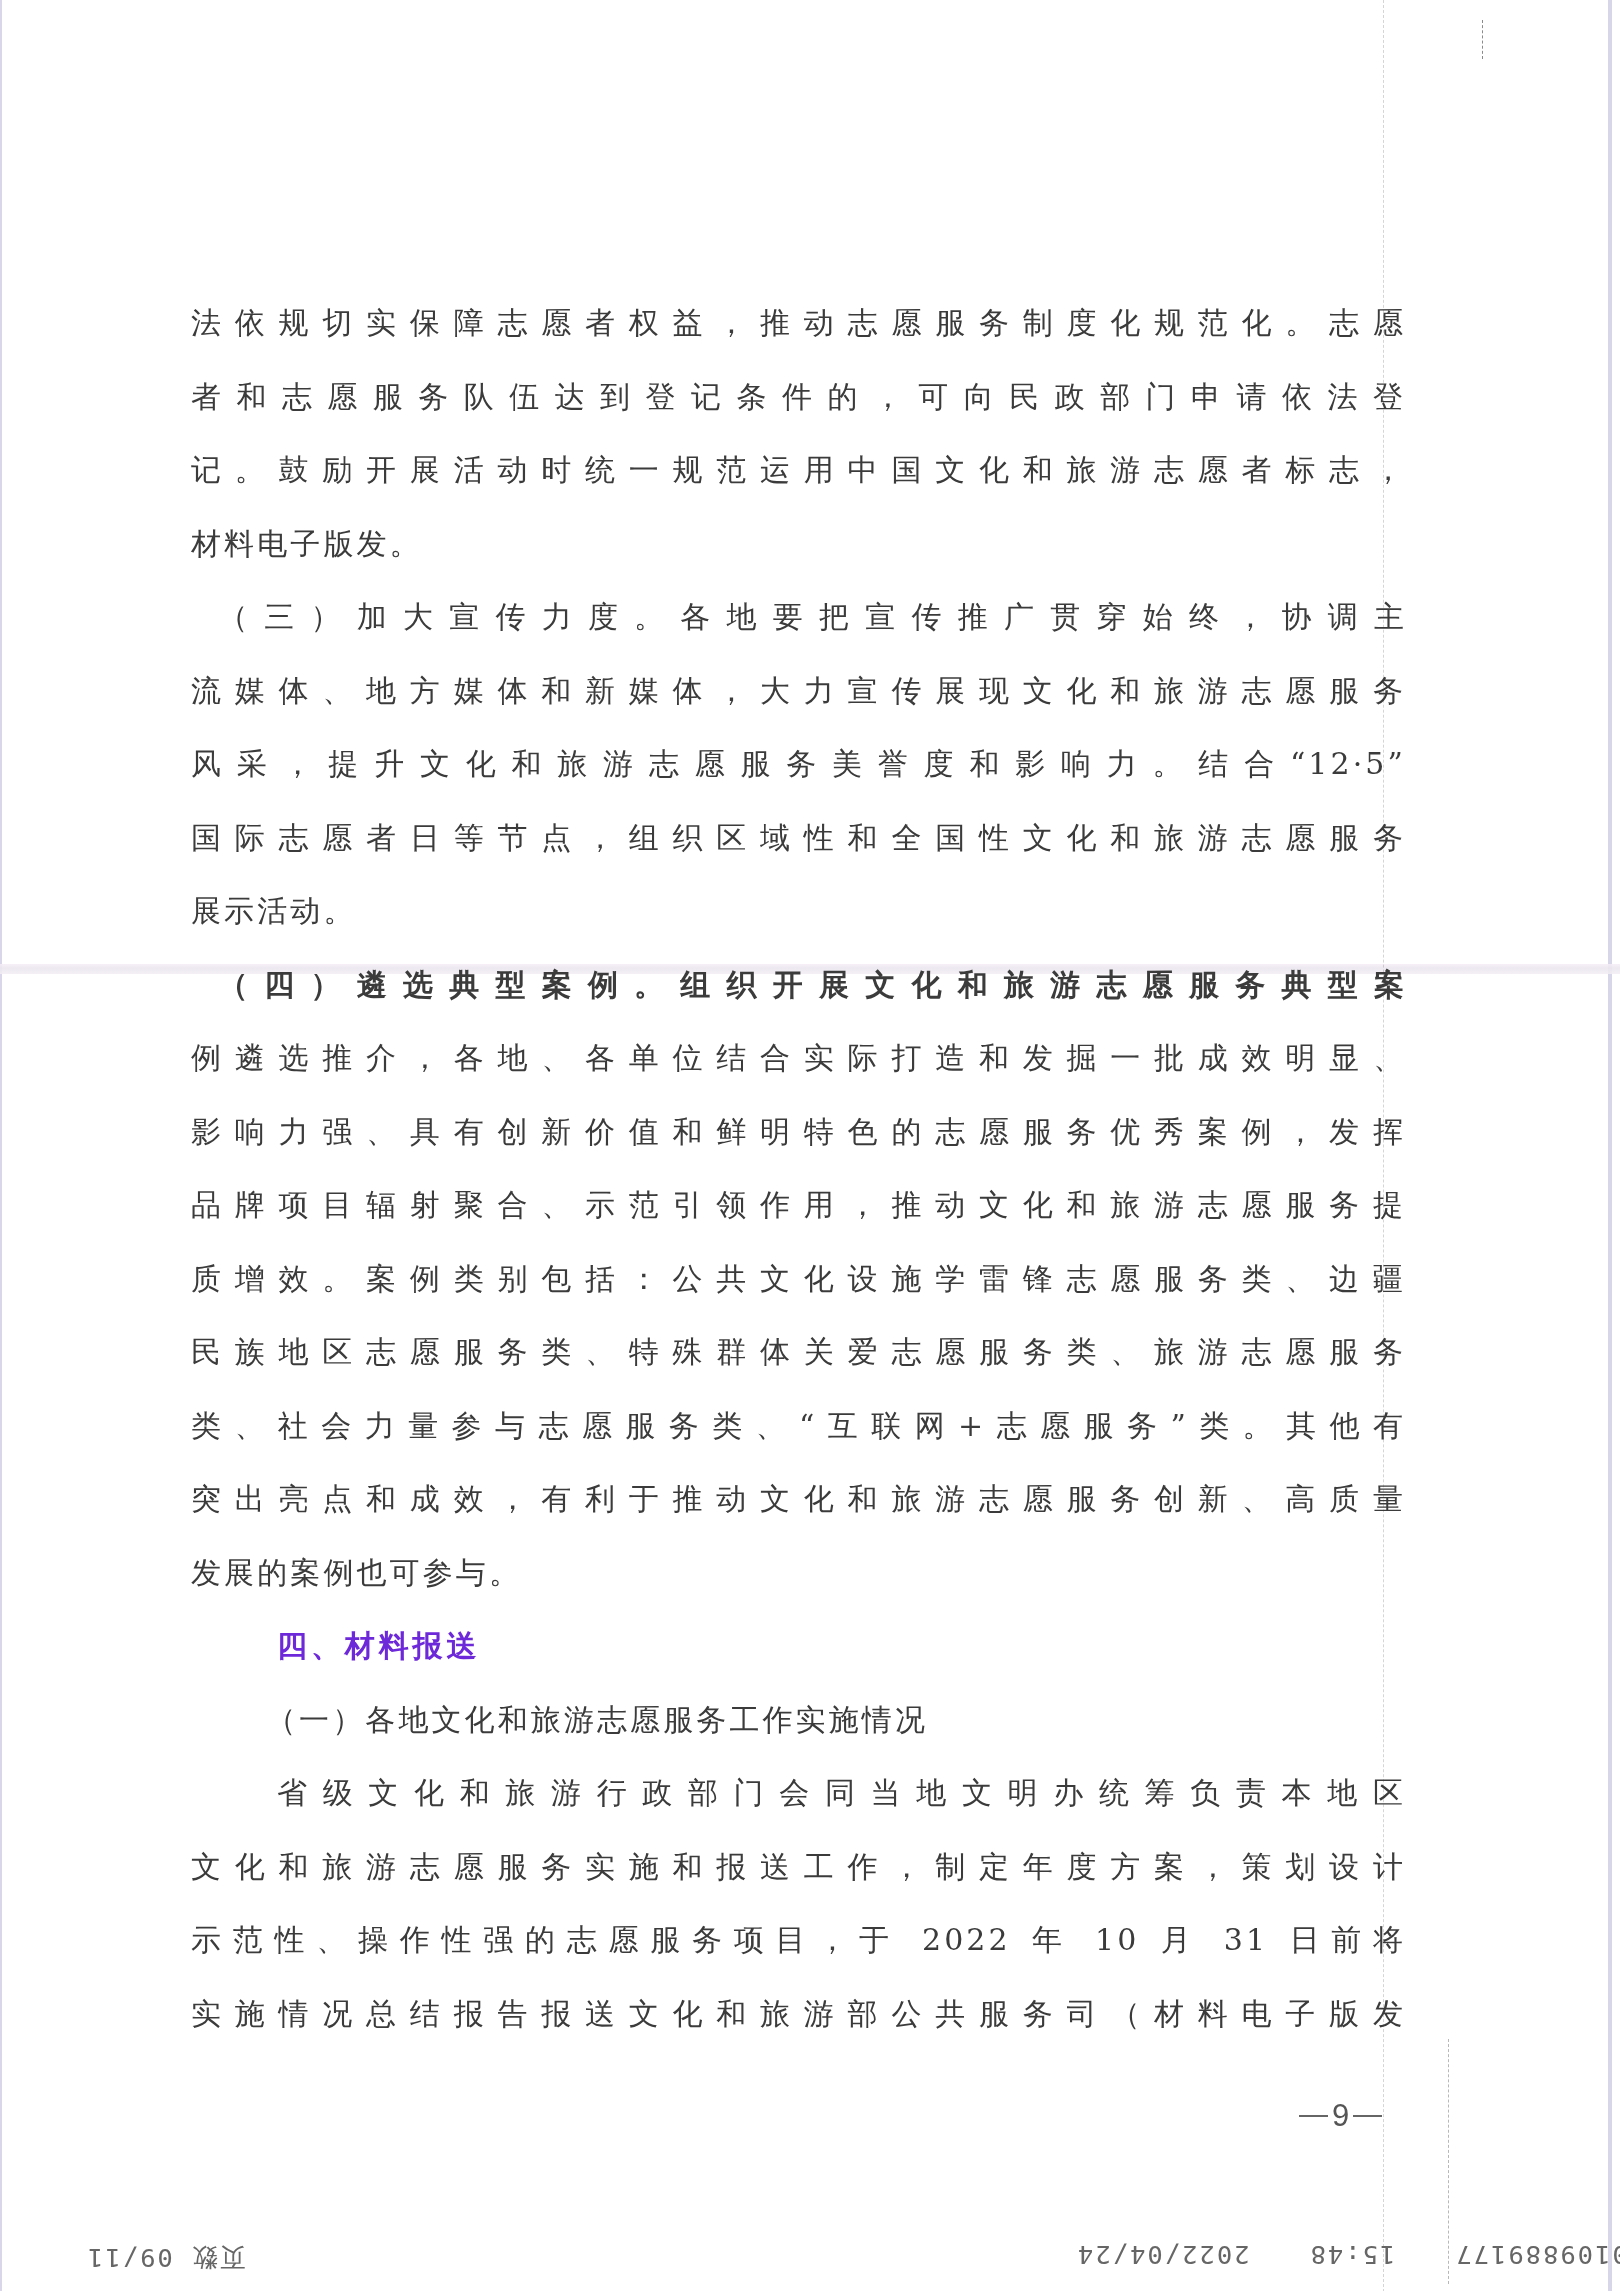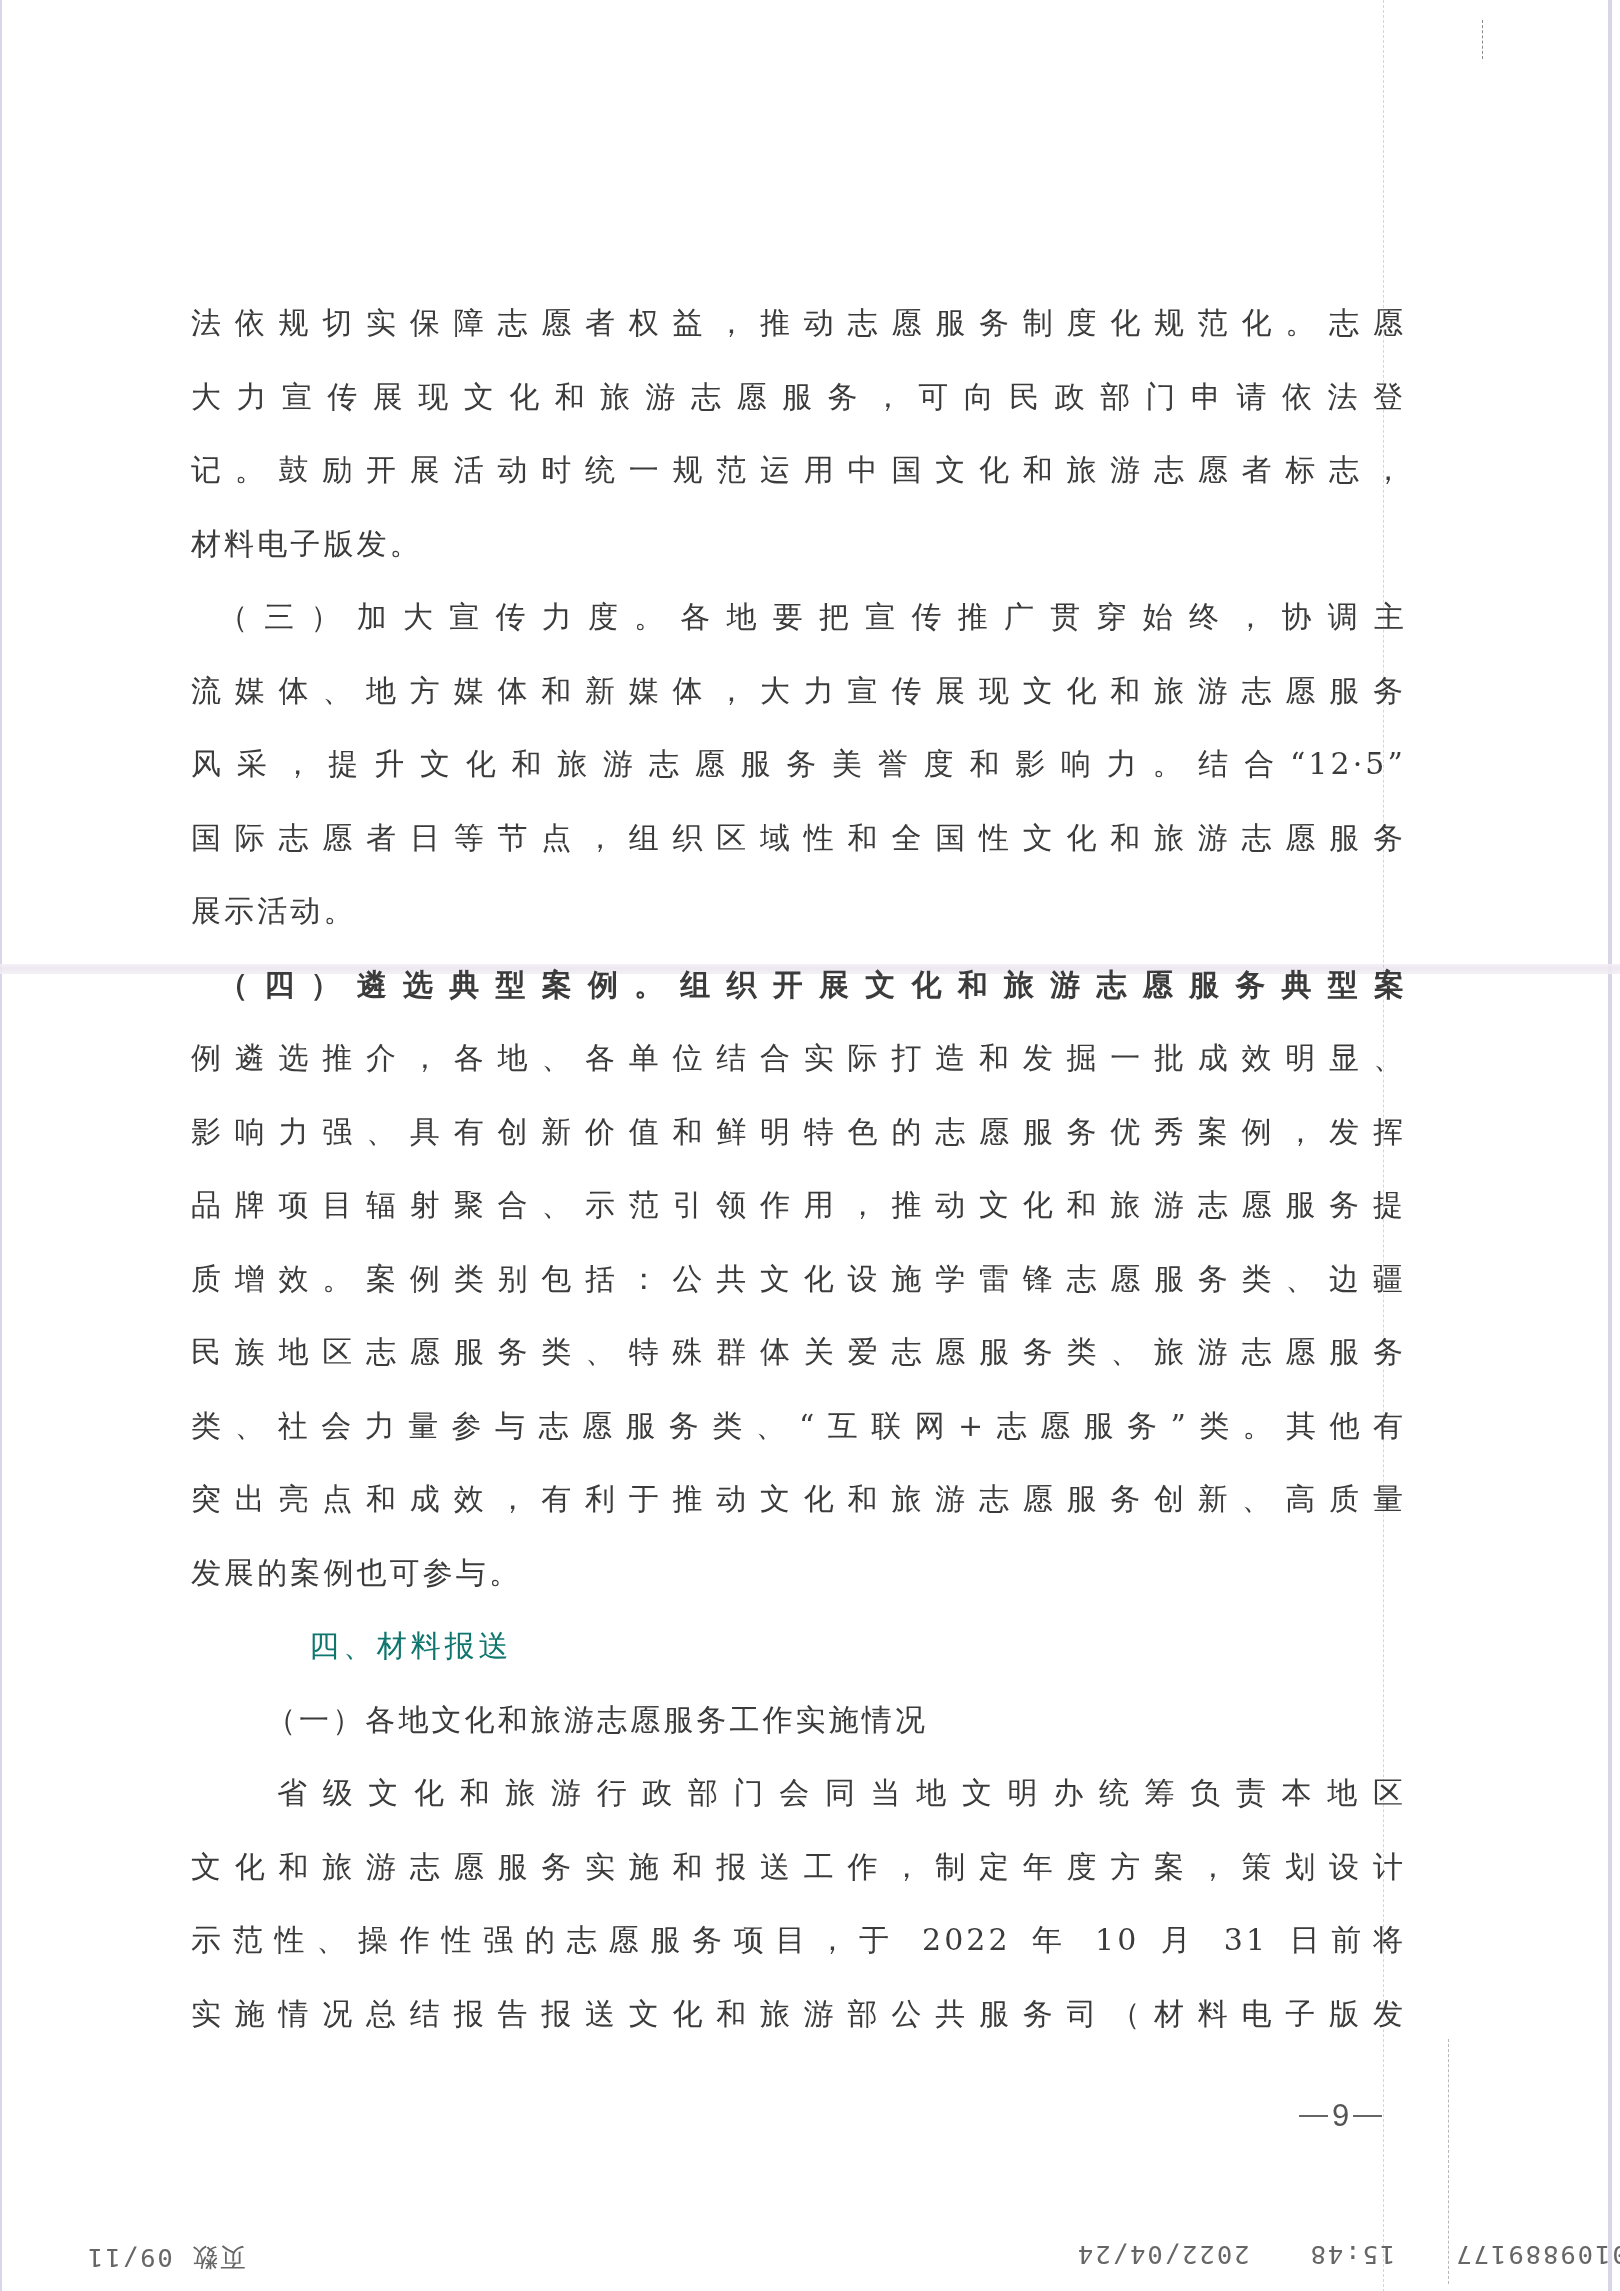--- a/index.html
+++ b/index.html
@@ -13,21 +13,21 @@
   .crease { position: absolute; width: 0; border-left: 1px dashed #8a8a8a; }
   .scan-band { position: absolute; left: 0; width: 1620px; height: 9.8px; top: 964px;
     background: linear-gradient(#f6eef7, #ebe6ef 40%, #f2eef4); opacity: 0.9; }
   .line {
     position: absolute; left: 191px; width: 1215px; height: 74px;
     font-size: 30px; line-height: 74px; white-space: nowrap;
     letter-spacing: 3.1px; color: #3b3b3b;
   }
   .line.justify { text-align-last: justify; text-align: justify; }
   .indent { left: 277px; width: 1129px; }
-  .heading { font-family: "DejaVu Sans", "Liberation Sans", sans-serif; font-weight: normal; letter-spacing: 3.9px; color: #0f766e; margin-left: 32px; }
+  .heading { font-family: "DejaVu Sans", "Liberation Sans", sans-serif; font-weight: bold; letter-spacing: 3.9px; color: #6d28d9; }
   .page-num {
     position: absolute; left: 1299px; top: 2098px; font-size: 31px; color: #555;
     font-family: "Liberation Sans", sans-serif; display: flex; align-items: center; gap: 3.9px;
   }
   .page-num .dash { display: inline-block; width: 29px; border-top: 2px solid #666; }
   .fax {
     position: absolute; top: 2240px; font-size: 25.5px; color: #666;
     font-family: "DejaVu Sans Mono", "Liberation Mono", monospace;
     transform: rotate(180deg); letter-spacing: 2px;
   }
@@ -39,21 +39,21 @@
 <div class="right-edge"></div>
 <div class="scan-band"></div>
 
 <div class="crease" style="left:1383px; top:0; height:2292px; opacity:0.35;"></div>
 <div class="crease" style="left:1482px; top:19.6px; height:39px;"></div>
 <div class="crease" style="left:1448px; top:2039px; height:245px; opacity:0.6;"></div>
 
 <div>
 
   <div class="line justify" style="top:286px">法依规切实保障志愿者权益，推动志愿服务制度化规范化。志愿</div>
-  <div class="line justify" style="top:360px">大力宣传展现文化和旅游志愿服务，可向民政部门申请依法登</div>
+  <div class="line justify" style="top:360px">者和志愿服务队伍达到登记条件的，可向民政部门申请依法登</div>
   <div class="line justify" style="top:433px">记。鼓励开展活动时统一规范运用中国文化和旅游志愿者标志，</div>
   <div class="line" style="top:507px">材料电子版发。</div>
 
   <div class="line justify indent" style="top:580px; left:218px; width:1189px;">（三）加大宣传力度。各地要把宣传推广贯穿始终，协调主</div>
   <div class="line justify" style="top:654px">流媒体、地方媒体和新媒体，大力宣传展现文化和旅游志愿服务</div>
   <div class="line justify" style="top:727px">风采，提升文化和旅游志愿服务美誉度和影响力。结合“12·5”</div>
   <div class="line justify" style="top:801px">国际志愿者日等节点，组织区域性和全国性文化和旅游志愿服务</div>
   <div class="line" style="top:874px">展示活动。</div>
 
   <div class="line justify" style="top:948px; left:218px; width:1189px;font-weight:bold;">（四）遴选典型案例。组织开展文化和旅游志愿服务典型案</div>

